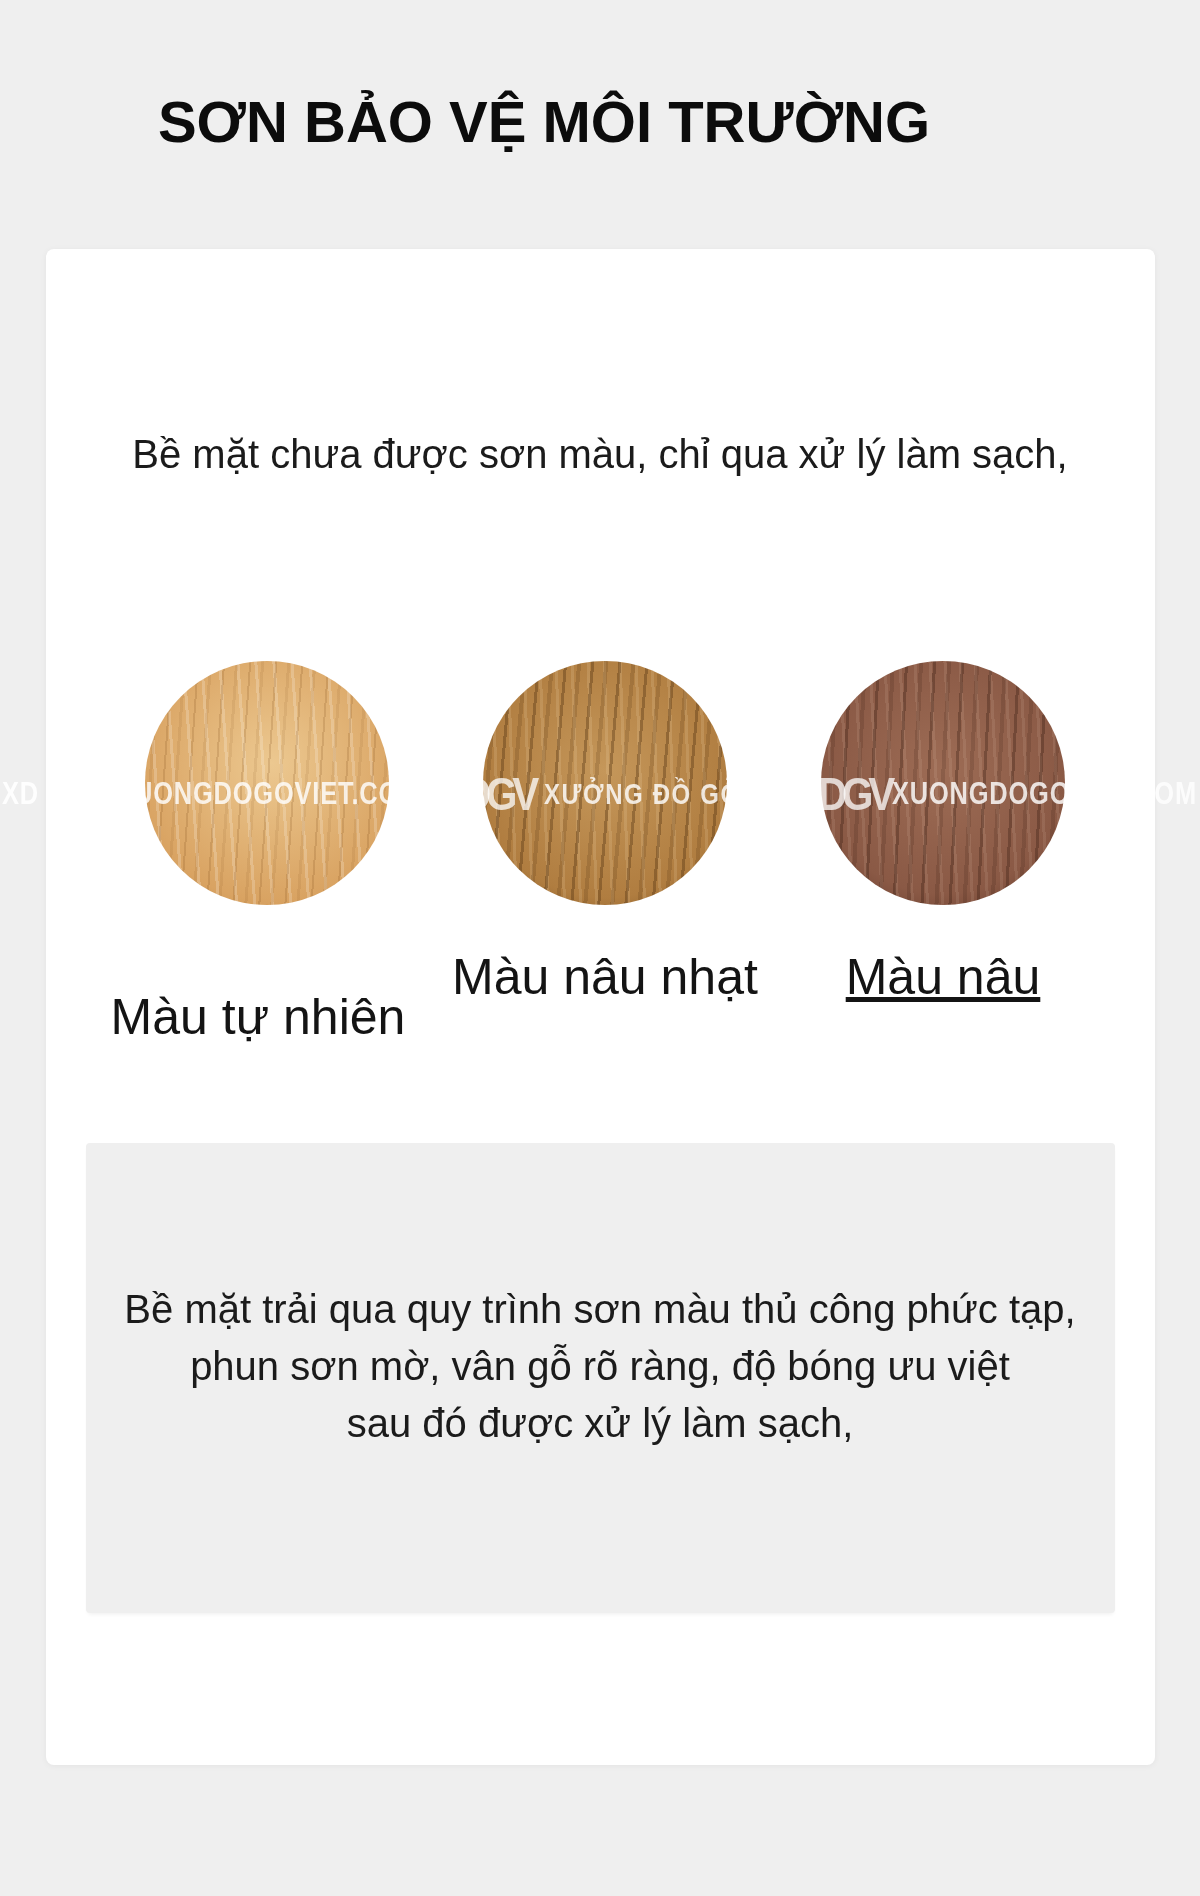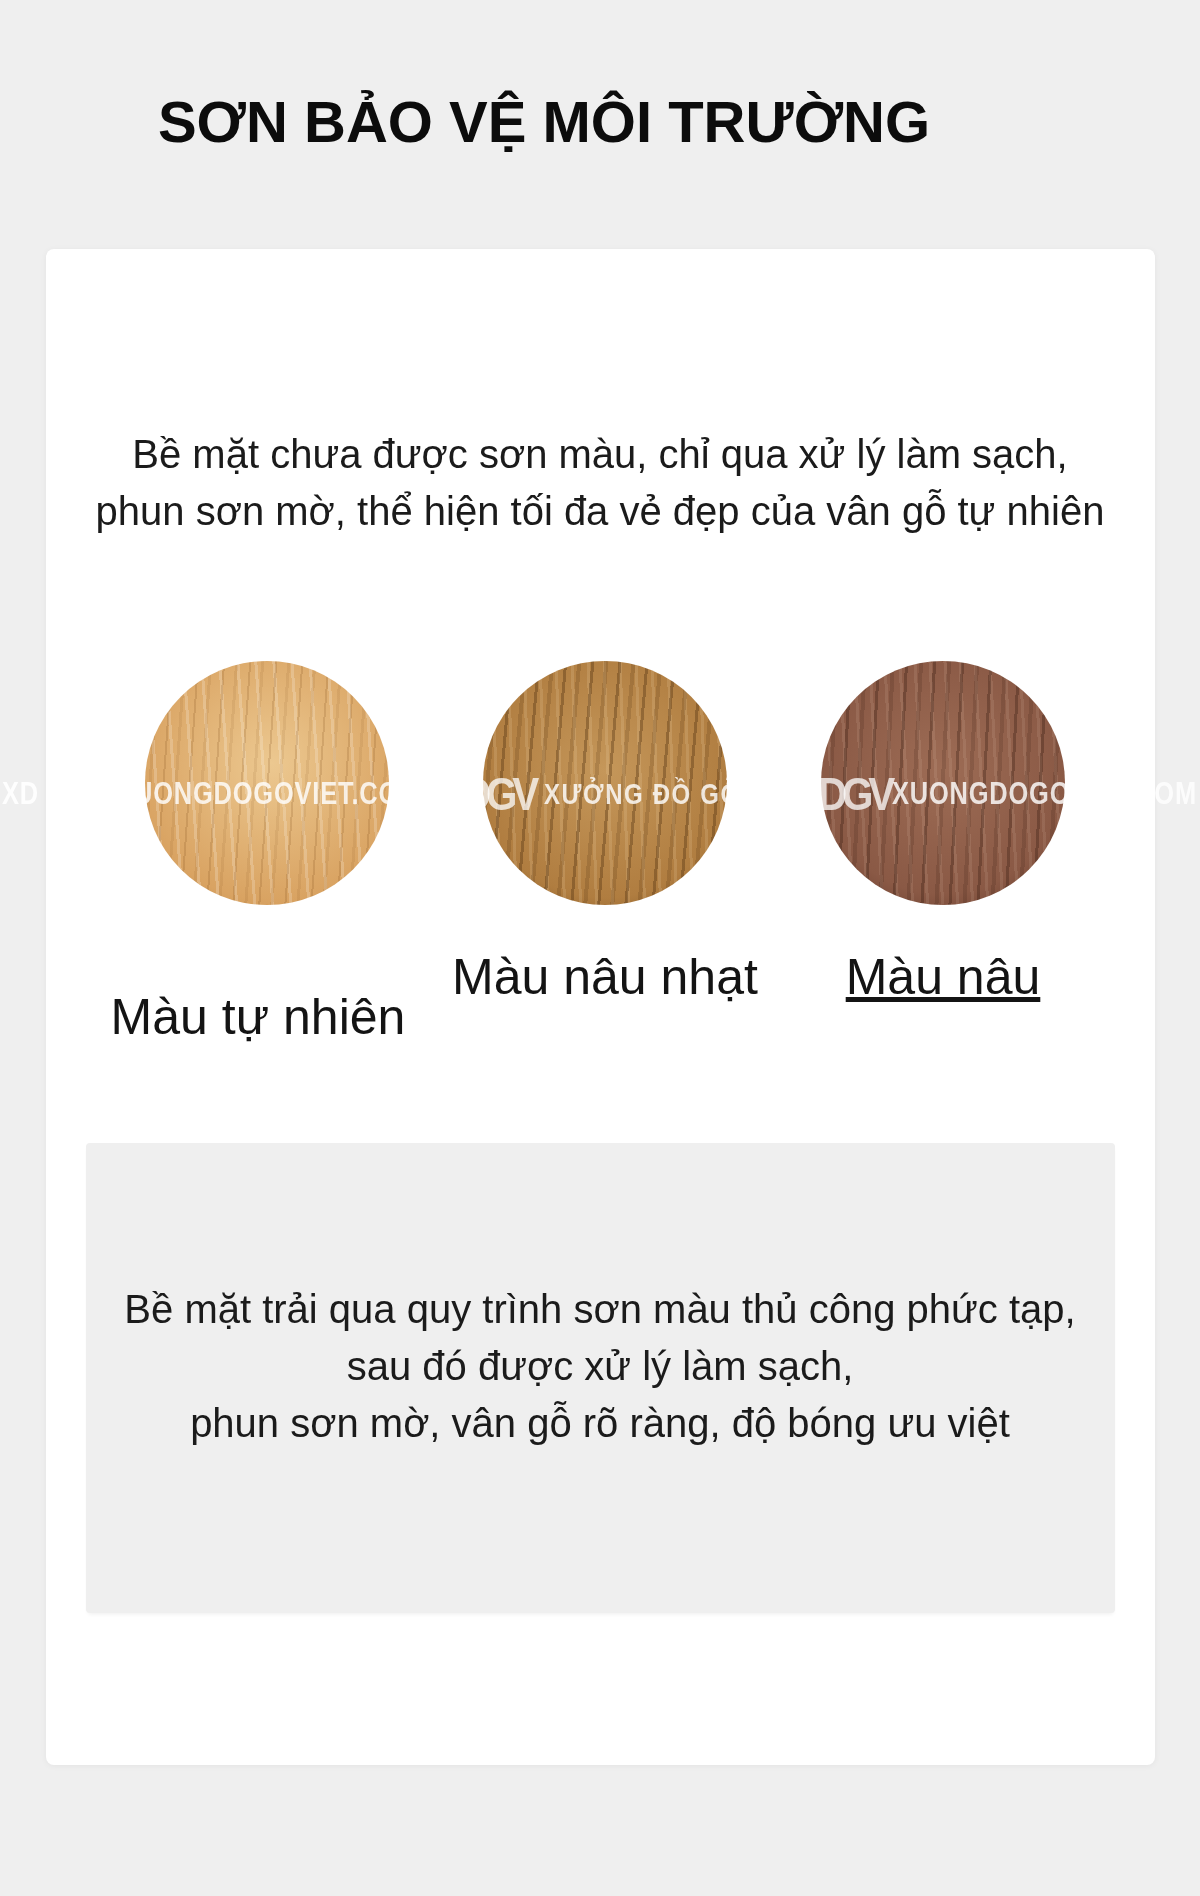--- a/index.html
+++ b/index.html
@@ -101,21 +101,20 @@
 </style>
 </head>
 <body>
 
 <div class="abs page-title">SƠN BẢO VỆ MÔI TRƯỜNG</div>
 
 <div class="abs card"></div>
 
 <div class="abs para para-intro">
   <div>Bề mặt chưa được sơn màu, chỉ qua xử lý làm sạch,</div>
-  <div>phun sơn mờ, thể hiện tối đa vẻ đẹp của vân gỗ tự nhiên</div>
 </div>
 
 <div class="abs swatch swatch-1"></div>
 <div class="abs swatch swatch-2"></div>
 <div class="abs swatch swatch-3"></div>
 
 <div class="abs watermark">
   <span class="wm wm-frag">XD</span>
   <span class="wm wm-site1">UONGDOGOVIET.COM</span>
   <span class="wm wm-logo1">DGV</span>
@@ -125,15 +124,15 @@
 </div>
 
 <div class="abs swatch-label label-1">Màu tự nhiên</div>
 <div class="abs swatch-label label-2">Màu nâu nhạt</div>
 <div class="abs swatch-label label-3">Màu nâu</div>
 
 <div class="abs detail-panel"></div>
 
 <div class="abs para para-detail">
   <div>Bề mặt trải qua quy trình sơn màu thủ công phức tạp,</div>
+  <div>phun sơn mờ,  vân gỗ rõ ràng, độ bóng ưu việt</div>
   <div>sau đó được xử lý làm sạch,</div>
-  <div>phun sơn mờ,  vân gỗ rõ ràng, độ bóng ưu việt</div>
 </div>
 
 </body></html>

